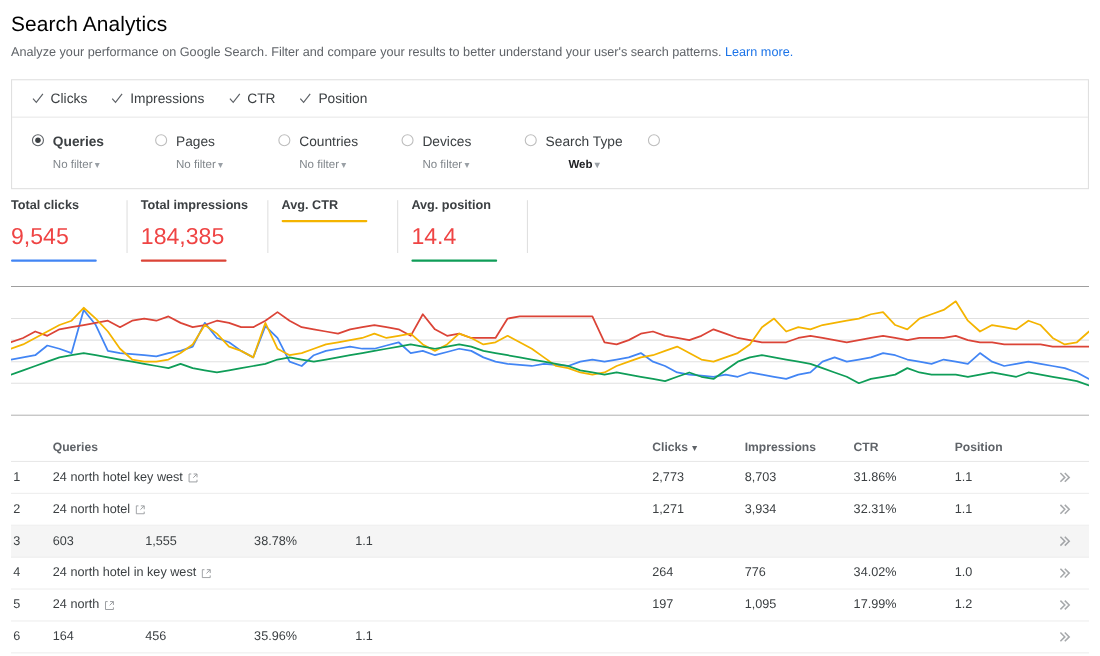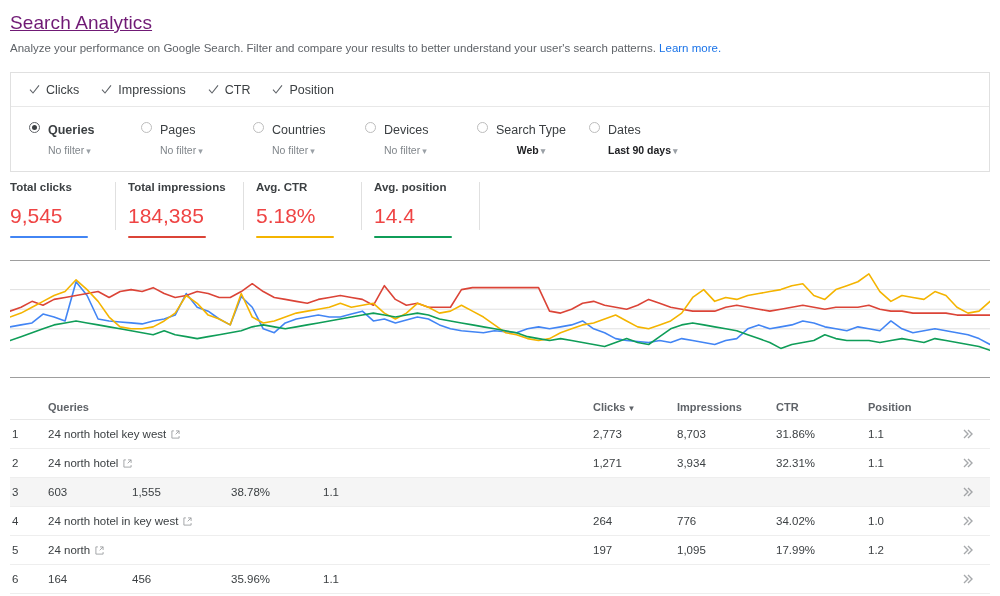--- a/index.html
+++ b/index.html
@@ -8,22 +8,22 @@
     width:1000px; height:596px;
     background:#ffffff;
     font-family:"Liberation Sans", sans-serif;
     color:#212121;
     overflow:hidden;
   }
 
   
   .page-header { padding:10px 10px 0 10px; }
   .page-title {
-    font-size:19px; font-weight:400; color:#701a75;
-    letter-spacing:0.1px; line-height:26px; margin:0 0 4px 0;text-decoration:underline;
+    font-size:19px; font-weight:400; color:#000000;
+    letter-spacing:0.1px; line-height:26px; margin:0 0 4px 0;
   }
   .page-subtitle {
     font-size:11.5px; color:#5f6368; line-height:16px; margin:0;
   }
   .link { color:#1a73e8; text-decoration:none; cursor:pointer; }
 
   
   .filter-panel {
     margin:16px 10px 0 10px;
     border:1px solid #e0e0e0;
@@ -190,21 +190,20 @@
       <div class="dim dim-3">
         <span class="radio"></span>
         <span class="dim-body"><span class="dim-label">Devices</span><span class="dim-filter" style="display:block"><span>No filter</span><span class="caret">▾</span></span></span>
       </div>
       <div class="dim dim-4">
         <span class="radio"></span>
         <span class="dim-body"><span class="dim-label">Search Type</span><span class="dim-filter strong" style="display:block"><span>Web</span><span class="caret">▾</span></span></span>
       </div>
       <div class="dim dim-5">
         <span class="radio"></span>
-        <span class="dim-body"><span class="dim-label">Dates</span><span class="dim-filter strong" style="display:block"><span>Last 90 days</span><span class="caret">▾</span></span></span>
       </div>
     </div>
 </div>
 
 <div class="cards" id="cards">
     <div class="card" style="width: 105px;">
       <div class="card-inner">
         <div class="card-label">Total clicks</div>
         <div class="card-value">9,545</div>
         <div class="card-rule" style="background:#4285f4"></div>
@@ -215,21 +214,20 @@
       <div class="card-inner">
         <div class="card-label">Total impressions</div>
         <div class="card-value">184,385</div>
         <div class="card-rule" style="background:#db4437"></div>
       </div>
     </div>
     <div class="card-sep"></div>
     <div class="card" style="width: 105px;">
       <div class="card-inner">
         <div class="card-label">Avg. CTR</div>
-        <div class="card-value">5.18%</div>
         <div class="card-rule" style="background:#f4b400"></div>
       </div>
     </div>
     <div class="card-sep"></div>
     <div class="card" style="width: 105px;">
       <div class="card-inner">
         <div class="card-label">Avg. position</div>
         <div class="card-value">14.4</div>
         <div class="card-rule" style="background:#0f9d58"></div>
       </div>

